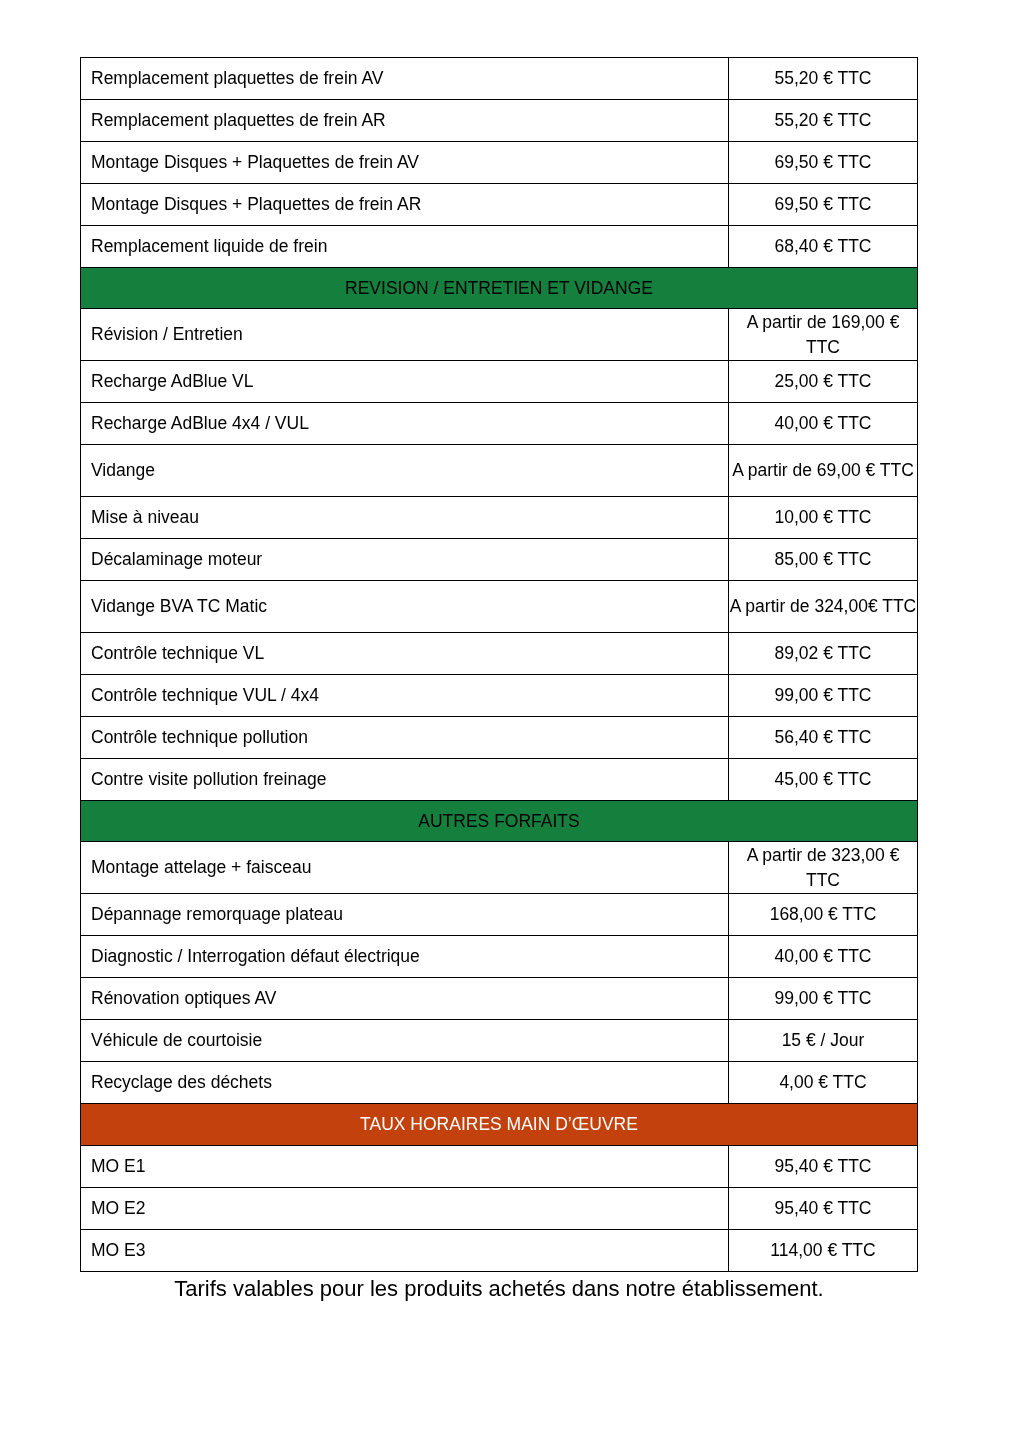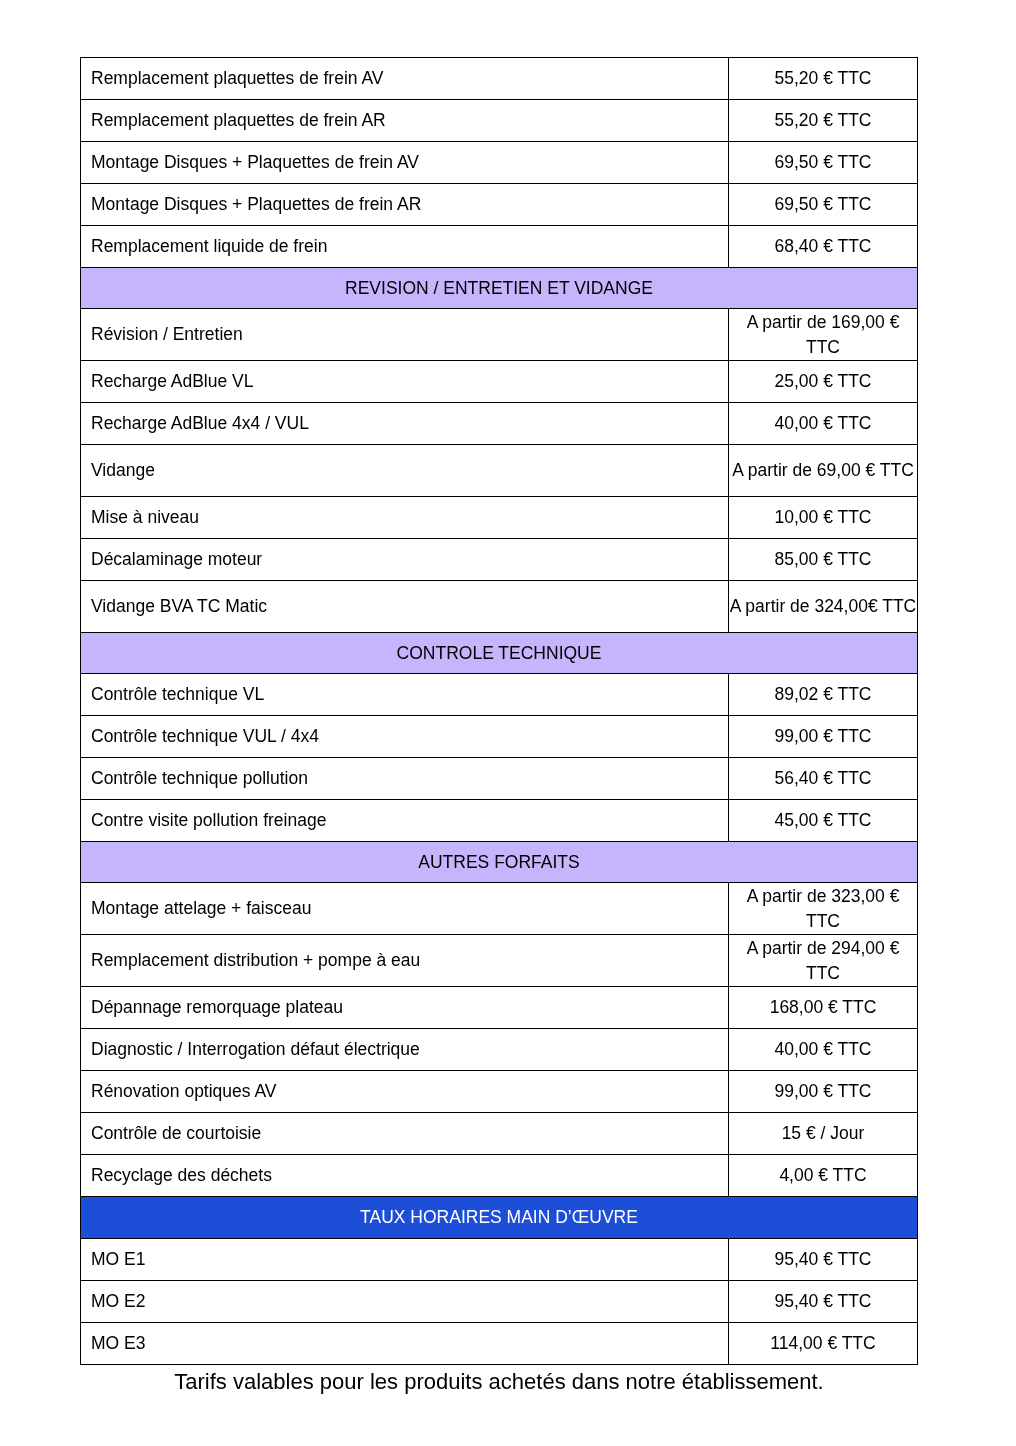--- a/index.html
+++ b/index.html
@@ -3,22 +3,22 @@
 <meta charset="utf-8">
 <style>
   html, body { margin: 0; padding: 0; background: #ffffff; }
   body { width: 1016px; height: 1446px; position: relative; font-family: "Liberation Sans", sans-serif; color: #000; }
   .page { position: absolute; left: 80px; top: 57px; width: 838px; }
   table { border-collapse: collapse; width: 838px; table-layout: fixed; }
   td { border: 1px solid #000; font-size: 17.5px; padding: 0; }
   td.label { width: 637px; padding-left: 10px; height: 41px; text-align: left; }
   td.price { width: 188px; text-align: center; height: 41px; line-height: 25px; }
   tr.tall td { height: 51px; }
-  tr.section td { background: #c4b5fd; text-align: center; height: 40px; }
-  tr.section-dark td { background: #1d4ed8; color: #ffffff; text-align: center; height: 41px; }
+  tr.section td { background: #15803d; text-align: center; height: 40px; }
+  tr.section-dark td { background: #c2410c; color: #ffffff; text-align: center; height: 41px; }
   .footnote { text-align: center; font-size: 22px; margin-top: 4px; }
 </style>
 </head>
 <body>
 
 <div class="page">
   <table>
     <tbody id="price-body">
         <tr>
           <td class="label">Remplacement plaquettes de frein AV</td>
@@ -64,23 +64,20 @@
           <td class="price">10,00 € TTC</td>
         </tr>
         <tr>
           <td class="label">Décalaminage moteur</td>
           <td class="price">85,00 € TTC</td>
         </tr>
         <tr class="tall">
           <td class="label">Vidange BVA TC Matic</td>
           <td class="price">A partir de 324,00€ TTC</td>
         </tr>
-        <tr class="section">
-          <td colspan="2">CONTROLE TECHNIQUE</td>
-        </tr>
         <tr>
           <td class="label">Contrôle technique VL</td>
           <td class="price">89,02 € TTC</td>
         </tr>
         <tr>
           <td class="label">Contrôle technique VUL / 4x4</td>
           <td class="price">99,00 € TTC</td>
         </tr>
         <tr>
           <td class="label">Contrôle technique pollution</td>
@@ -90,38 +87,34 @@
           <td class="label">Contre visite pollution freinage</td>
           <td class="price">45,00 € TTC</td>
         </tr>
         <tr class="section">
           <td colspan="2">AUTRES FORFAITS</td>
         </tr>
         <tr class="tall">
           <td class="label">Montage attelage + faisceau</td>
           <td class="price">A partir de 323,00 € TTC</td>
         </tr>
-        <tr class="tall">
-          <td class="label">Remplacement distribution + pompe à eau</td>
-          <td class="price">A partir de 294,00 € TTC</td>
-        </tr>
         <tr>
           <td class="label">Dépannage remorquage plateau</td>
           <td class="price">168,00 € TTC</td>
         </tr>
         <tr>
           <td class="label">Diagnostic / Interrogation défaut électrique</td>
           <td class="price">40,00 € TTC</td>
         </tr>
         <tr>
           <td class="label">Rénovation optiques AV</td>
           <td class="price">99,00 € TTC</td>
         </tr>
         <tr>
-          <td class="label">Contrôle de courtoisie</td>
+          <td class="label">Véhicule de courtoisie</td>
           <td class="price">15 € / Jour</td>
         </tr>
         <tr>
           <td class="label">Recyclage des déchets</td>
           <td class="price">4,00 € TTC</td>
         </tr>
         <tr class="section-dark">
           <td colspan="2">TAUX HORAIRES MAIN D’ŒUVRE</td>
         </tr>
         <tr>

